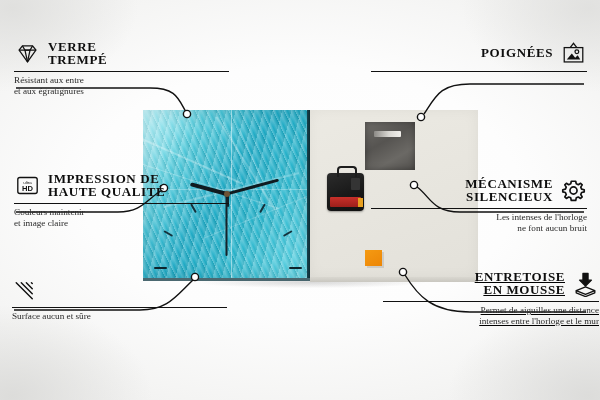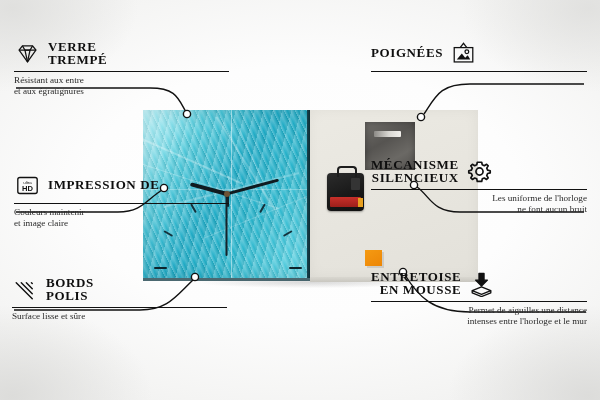--- a/index.html
+++ b/index.html
@@ -100,40 +100,40 @@
   
   #product-shadow{
     position:absolute;left:150px;top:276px;width:322px;height:16px;
     background:radial-gradient(ellipse 160px 8px at 50% 40%, rgba(90,90,90,.22), rgba(255,255,255,0) 72%);
   }
 
   
   .feature{position:absolute;width:215px;}
   .feature .head{display:flex;align-items:center;gap:7px;}
   .feature.left .head{justify-content:flex-start;}
-  .feature.right .head{}
+  .feature.right .head{justify-content:flex-end;}
   .ficon{width:27px;height:27px;flex:0 0 27px;color:#111;}
   .ftitle{
     font-family:"Liberation Serif",serif;font-weight:bold;
     font-size:13px;line-height:12.5px;letter-spacing:.6px;color:#0e0e0e;
     text-transform:uppercase;
   }
   .feature.right .ftitle{text-align:right;}
   .rule{height:1px;background:#111;margin:4px 0 3px 0;}
   .fdesc{
     font-family:"Liberation Serif",serif;font-size:9.2px;line-height:10.8px;color:#2a2a2a;
   }
   .feature.right .fdesc{text-align:right;}
 
   #f-verre{left:14px;top:40px;}
   #f-impression{left:14px;top:172px;}
   #f-bords{left:12px;top:276px;}
   #f-poignees{left:371px;top:40px;width:216px;}
-  #f-mecanisme{left:371px;top:158px;width:216px;}
-  #f-entretoise{left:371px;top:270px;width:216px;}
+  #f-mecanisme{left:371px;top:177px;width:216px;}
+  #f-entretoise{left:383px;top:270px;width:216px;text-decoration:underline;}
 
   #connectors{position:absolute;left:0;top:0;width:600px;height:400px;pointer-events:none;}
   .conn{fill:none;stroke:#111;stroke-width:1.4;}
   .dot{fill:#ffffff;stroke:#111;stroke-width:1.4;}
 </style>
 </head>
 <body>
 
 <div id="stage">
 
@@ -232,47 +232,44 @@
     <div class="head">
       <span class="ficon">
         <svg viewBox="0 0 32 32" width="27" height="27">
           <rect x="4.5" y="6.5" width="23" height="19" rx="2.5" fill="none" stroke="#111" stroke-width="1.6"></rect>
           <text x="16" y="14.5" font-family="Liberation Sans, sans-serif" font-size="5.2" text-anchor="middle" fill="#111">ultra</text>
           <text x="16" y="22.5" font-family="Liberation Sans, sans-serif" font-size="9" font-weight="bold" text-anchor="middle" fill="#111">HD</text>
         </svg>
       </span>
       <span class="ftitle">
         <span>IMPRESSION DE</span><br>
+        <span>HAUTE QUALITÉ</span>
       </span>
     </div>
     <div class="rule"></div>
     <div class="fdesc">
       <span>Couleurs maintenir</span><br>
       <span>et image claire</span>
     </div>
   </div>
 
   <div class="feature left" id="f-bords">
     <div class="head">
       <span class="ficon">
         <svg viewBox="0 0 32 32" width="27" height="27" stroke="#111" stroke-width="1.7" stroke-linecap="round">
           <path d="M5 8 L24 27"></path>
             <path d="M11 8 L24 21"></path>
             <path d="M17 8 L24 15"></path>
             <path d="M23 8 L24 9"></path>
         </svg>
       </span>
-      <span class="ftitle">
-        <span>BORDS</span><br>
-        <span>POLIS</span>
-      </span>
-    </div>
-    <div class="rule"></div>
-    <div class="fdesc">
-      <span>Surface lisse et sûre</span>
+    </div>
+    <div class="rule"></div>
+    <div class="fdesc">
+      <span>Surface aucun et sûre</span>
     </div>
   </div>
 
   <div class="feature right" id="f-poignees">
     <div class="head">
       <span class="ftitle">
         <span>POIGNÉES</span><br>
       </span>
       <span class="ficon">
         <svg viewBox="0 0 32 32" width="27" height="27" fill="none" stroke="#111" stroke-width="1.5">
@@ -294,21 +291,21 @@
       </span>
       <span class="ficon">
         <svg viewBox="0 0 32 32" width="27" height="27" fill="none" stroke="#111" stroke-width="2" stroke-linejoin="round">
           <path d="M16 5 l2.6 0 .7 3.1 2.4 1 2.7-1.7 1.9 1.9 -1.7 2.7 1 2.4 3.1 .7 0 2.6 -3.1 .7 -1 2.4 1.7 2.7 -1.9 1.9 -2.7-1.7 -2.4 1 -.7 3.1 -2.6 0 -2.6 0 -.7-3.1 -2.4-1 -2.7 1.7 -1.9-1.9 1.7-2.7 -1-2.4 -3.1-.7 0-2.6 3.1-.7 1-2.4 -1.7-2.7 1.9-1.9 2.7 1.7 2.4-1 .7-3.1 Z"></path>
           <circle cx="16" cy="16" r="4.2"></circle>
         </svg>
       </span>
     </div>
     <div class="rule"></div>
     <div class="fdesc">
-      <span>Les uniforme de l'horloge</span><br>
+      <span>Les intenses de l'horloge</span><br>
       <span>ne font aucun bruit</span>
     </div>
   </div>
 
   <div class="feature right" id="f-entretoise">
     <div class="head">
       <span class="ftitle">
         <span>ENTRETOISE</span><br>
         <span>EN MOUSSE</span>
       </span>

